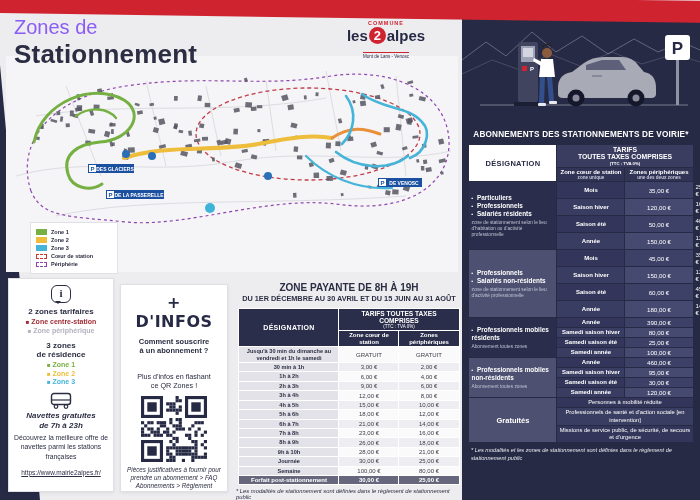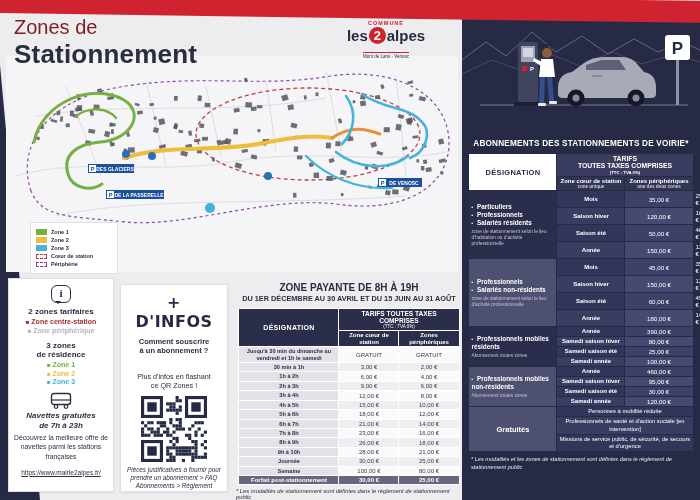--- a/index.html
+++ b/index.html
@@ -8,21 +8,21 @@
   .abs { position:absolute; }
 
   
   #red-band { position:absolute; top:-9px; left:-8px; width:724px; height:22px;
     background:#cf2430; transform:rotate(0.8deg); transform-origin:left center; z-index:30; }
   #left-wedge { position:absolute; left:0; top:0; width:40px; height:500px;
     background:#272a45; clip-path:polygon(0 13%, 0 100%, 100% 100%); z-index:0; }
 
   
   #title-block { left:14px; top:16px; z-index:5; }
-  #title-l1 { font-size:20px; font-weight:400; color:#7f1d1d; }
+  #title-l1 { font-size:20px; font-weight:400; color:#8b5cf6; }
   #title-l2 { font-size:26px; font-weight:800; color:#2b2d42; letter-spacing:.2px; }
   #logo { left:336px; top:20px; width:100px; text-align:center; z-index:5; }
   #logo-commune { font-size:5.5px; font-weight:700; color:#cf2430; letter-spacing:1px; text-transform:uppercase; }
   #logo-main { display:flex; align-items:center; justify-content:center; gap:1px; margin-top:1px;}
   .logo-word { font-size:15px; font-weight:800; color:#272a45; }
   #logo-2 { width:17px; height:17px; background:#cf2430; border-radius:50%; color:#fff;
     font-size:13px; font-weight:800; display:flex; align-items:center; justify-content:center; }
   #logo-sub { font-size:4.5px; color:#272a45; margin-top:1px; border-top:1px solid #cf2430; display:inline-block; padding-top:1px;}
 
   
@@ -73,21 +73,21 @@
   .zp-zone-h { font-size:6px; font-weight:700; line-height:1.1; }
   #zp-table td.lab { background:#e2e2e8; font-size:5.6px; font-weight:700; text-align:center; color:#2b2d42; line-height:1.15;}
   #zp-table td.val { background:#fafafb; font-size:6px; text-align:center; color:#3a3a46; }
   #zp-table tr.alt td.val { background:#eeeef2; }
   #zp-table tr.zp-last td { background:#66667c; color:#fff; font-weight:700; font-size:6px; text-align:center;}
   #zp-foot { font-size:5.8px; font-style:italic; margin-top:3px; color:#2b2d42; }
 
   
   #right-panel { left:462px; top:8px; width:238px; height:492px; background:#272a45; z-index:2; }
   #ab-heading { text-align:center; color:#fff; font-weight:800; font-size:8.2px;
-    letter-spacing:.2px; margin-top:19px; }
+    letter-spacing:.2px; margin-top:10px; }
   #ab-table { border-collapse:collapse; table-layout:fixed; width:224px; margin:5px auto 0; }
   #ab-table th, #ab-table td { border:1px solid #272a45; padding:1px 2px; }
   #ab-des-h { background:#fff; color:#272a45; font-size:7.5px; font-weight:800; text-align:center; letter-spacing:.3px;}
   .ab-tar { background:#3a3d5f; color:#fff; text-align:center; }
   .ab-tar-l1 { font-size:6.8px; font-weight:800; line-height:1.1;}
   .ab-tar-l2 { font-size:4.3px; }
   .ab-zh { background:#3134556; background:#313455; color:#fff; text-align:center; }
   .ab-zh-l1 { font-size:6px; font-weight:800; line-height:1.05;}
   .ab-zh-l2 { font-size:4.6px; color:#c9cadc; }
   td.ab-group { vertical-align:middle; padding:2px 3px; }

